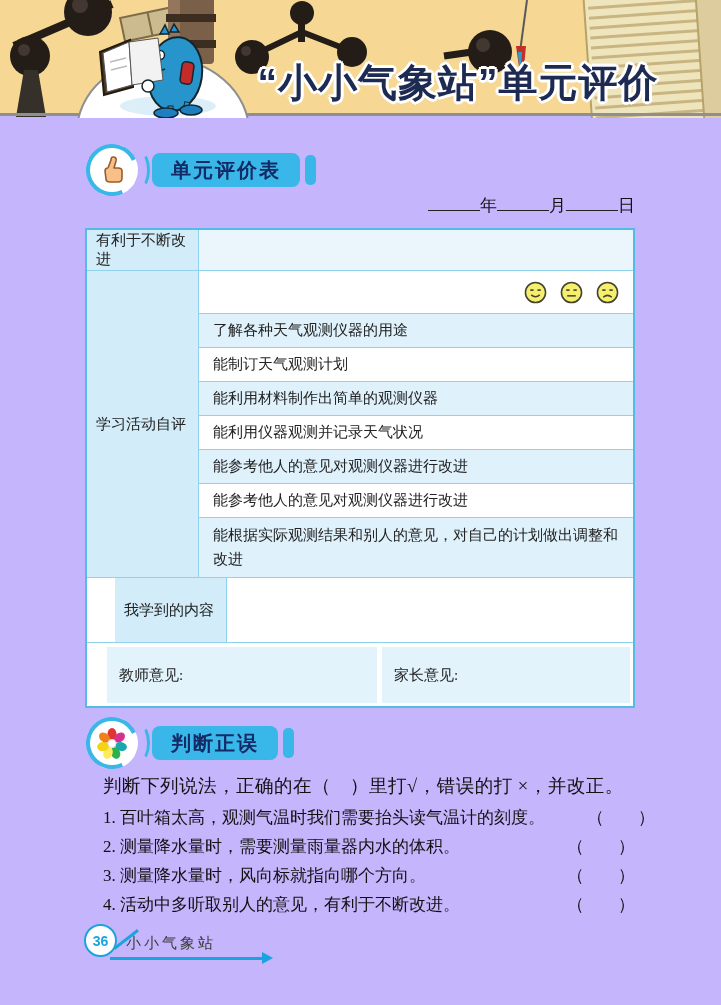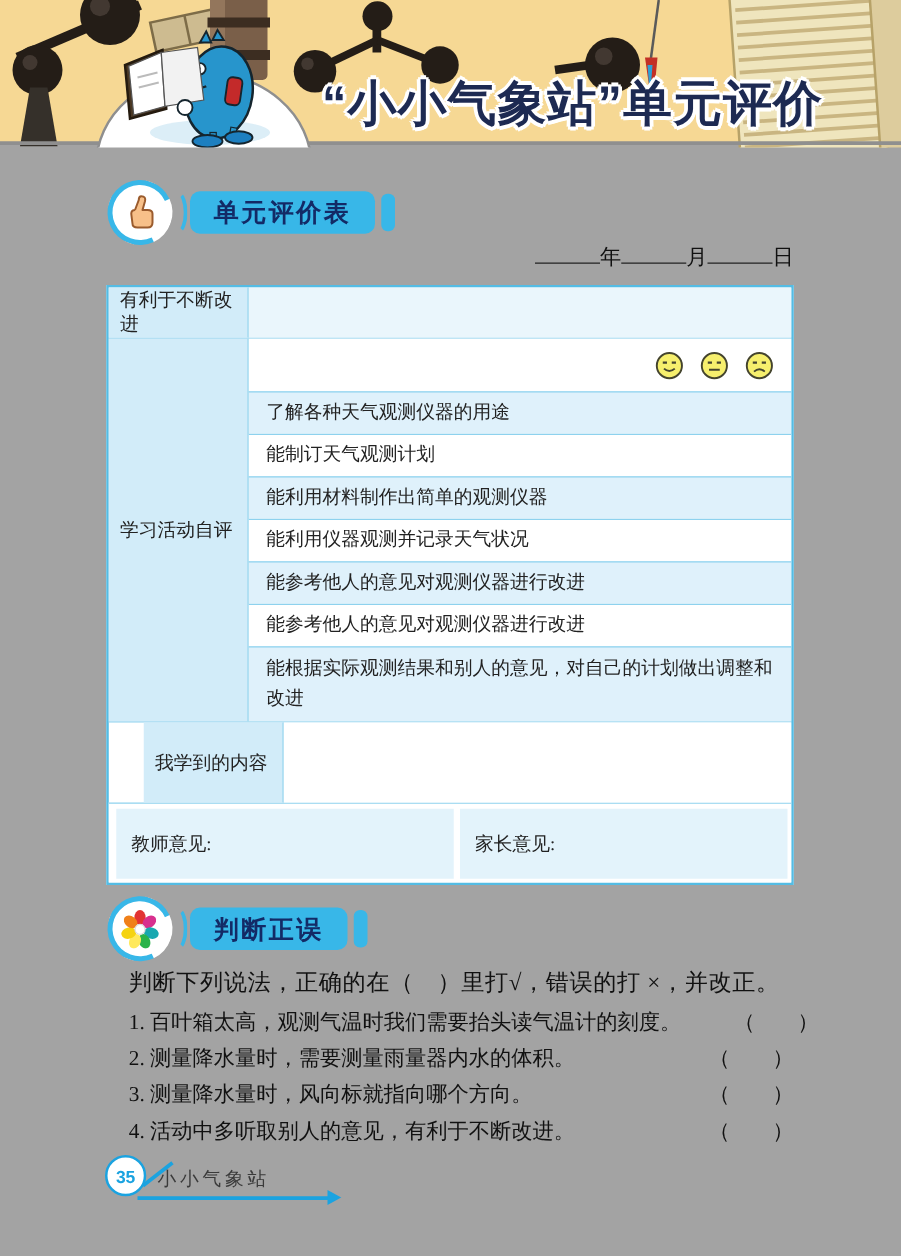--- a/index.html
+++ b/index.html
@@ -1,16 +1,16 @@
 <!DOCTYPE html>
 <html><head>
 <meta charset="utf-8">
 <style>
   html,body{margin:0;padding:0;background:#ffffff;}
-  .page{position:relative;width:721px;height:1005px;background:#a3a3a3;overflow:hidden;
+  .page{position:relative;width:721px;height:1005px;background:#c4b5fd;overflow:hidden;
         font-family:"Liberation Serif","DejaVu Serif",serif;color:#1a1a1a;}
 
   
   .banner{position:absolute;left:0;top:0;width:721px;height:118px;}
   .page-title{position:absolute;left:248px;top:56px;width:420px;text-align:center;
       font-family:"Liberation Sans","DejaVu Sans",sans-serif;font-weight:bold;
       font-size:39px;letter-spacing:1px;color:#1d2a52;white-space:nowrap;
       text-shadow:-3px 0 0 #fff,3px 0 0 #fff,0 -3px 0 #fff,0 3px 0 #fff,
                   -2px -2px 0 #fff,2px -2px 0 #fff,-2px 2px 0 #fff,2px 2px 0 #fff;}
 
@@ -47,21 +47,21 @@
   .row-c{height:64px;padding-left:28px;}
   .row-c .rcol{background:#ffffff;}
   .subrow{display:flex;align-items:center;box-sizing:border-box;min-height:34px;
       padding:2px 10px 2px 14px;border-top:1px solid #8ed2ee;color:#222;line-height:1.55;}
   .subrow:first-child{border-top:none;}
   .sub-emoji{min-height:42px;justify-content:flex-end;gap:13px;padding-right:14px;background:#fff;}
   .sub-blue{background:#dff1fb;}
   .sub-white{background:#fff;}
   .sub-tall{min-height:60px;}
   .comments{border-top:1px solid #8ed2ee;background:#fff;box-sizing:border-box;
-      padding:4px 3px 3px 6px;display:flex;gap:5px;height:64px;}
+      padding:4px 3px 3px 20px;display:flex;gap:5px;height:64px;}
   .comment-cell{background:#e3f3fb;display:flex;align-items:center;padding-left:12px;color:#222;}
   .comment-teacher{flex:0 0 258px;}
   .comment-parent{flex:1;}
 
   
   .judge-instruction{position:absolute;left:103px;top:773px;width:535px;font-size:18.5px;
       color:#111;letter-spacing:0.5px;}
   .judge-list{position:absolute;left:103px;top:806px;width:532px;font-size:17px;color:#111;}
   .judge-item{display:flex;justify-content:space-between;align-items:baseline;height:29px;gap:36px;}
   .judge-text{white-space:nowrap;}
@@ -278,19 +278,19 @@
       <span class="judge-text"><span>3.</span> <span>测量降水量时，风向标就指向哪个方向。</span></span>
       <span class="judge-paren">（　　）</span>
     </div>
     <div class="judge-item">
       <span class="judge-text"><span>4.</span> <span>活动中多听取别人的意见，有利于不断改进。</span></span>
       <span class="judge-paren">（　　）</span>
     </div>
   </div>
 
   <div class="footer">
-    <div class="page-circle">35</div>
+    <div class="page-circle">36</div>
     <div class="footer-slash"></div>
     <div class="footer-label">小小气象站</div>
     <div class="footer-arrow"></div>
   </div>
 
 </div>
 
 </body></html>

